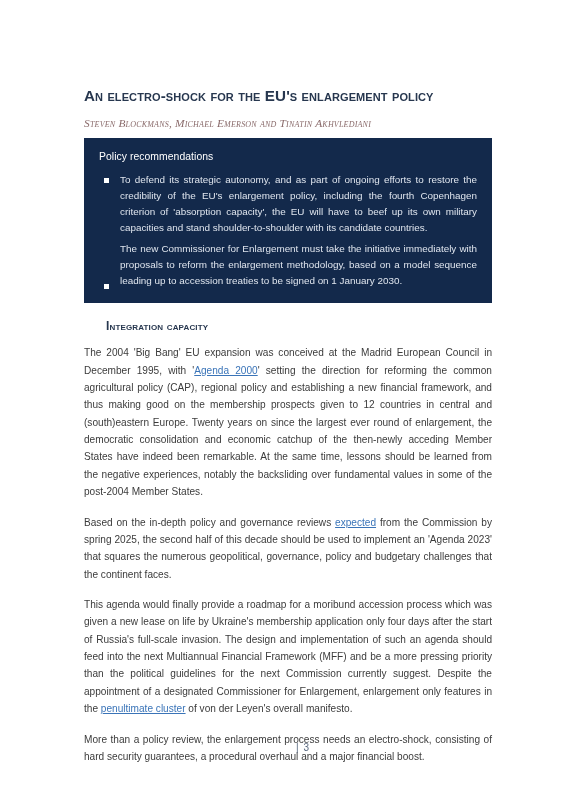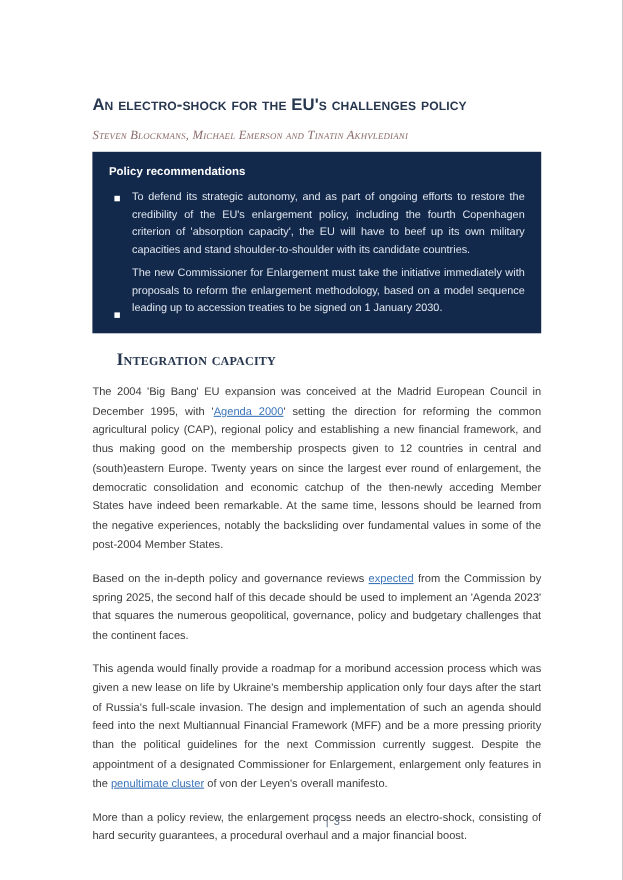--- a/index.html
+++ b/index.html
@@ -50,21 +50,21 @@
   .policy-box {
     background: #13294b;
     padding: 13px 15px 14px 15px;
     box-sizing: border-box;
     width: 408px;
     margin: 0 0 16px 0;
   }
   .policy-box-title {
     color: #ffffff;
     font-size: 10.4px;
-    font-weight: bold;
+    font-weight: normal;
     margin: 0 0 10px 0;
     letter-spacing: 0.05px;
   }
   .policy-list {
     margin: 0;
     padding: 0;
     list-style: none;
   }
   .policy-item {
     display: flex;
@@ -82,27 +82,26 @@
   .policy-text {
     color: #dfe5ee;
     font-size: 9.9px;
     line-height: 1.62;
     text-align: justify;
     flex: 1 1 auto;
   }
 
   
   .section-heading {
-    font-size: 16px;
+    font-size: 12px;
     font-weight: bold;
     color: #27374f;
     font-variant: small-caps;
     letter-spacing: 0.15px;
     margin: 0 0 11px 22px;
-    font-family: Liberation Serif, serif;
   }
 
   
   .body-para {
     font-size: 10.1px;
     line-height: 1.72;
     color: #3b3b3b;
     text-align: justify;
     margin: 0 0 13px 0;
   }
@@ -128,21 +127,21 @@
     letter-spacing: 1px;
   }
 </style>
 </head>
 <body>
 
 <div class="page">
 
   <div class="content">
 
-    <h1 class="doc-title">An electro-shock for the EU's challenges policy</h1>
+    <h1 class="doc-title">An electro-shock for the EU's enlargement policy</h1>
 
     <div class="doc-authors">Steven Blockmans, Michael Emerson and Tinatin Akhvlediani</div>
 
     <div class="policy-box">
       <div class="policy-box-title">Policy recommendations</div>
       <ul class="policy-list">
         <li class="policy-item">
           <span class="bullet-square"></span>
           <span class="policy-text">To defend its strategic autonomy, and as part of ongoing efforts to restore the credibility of the EU's enlargement policy, including the fourth Copenhagen criterion of 'absorption capacity', the EU will have to beef up its own military capacities and stand shoulder-to-shoulder with its candidate countries.</span>
         </li>

